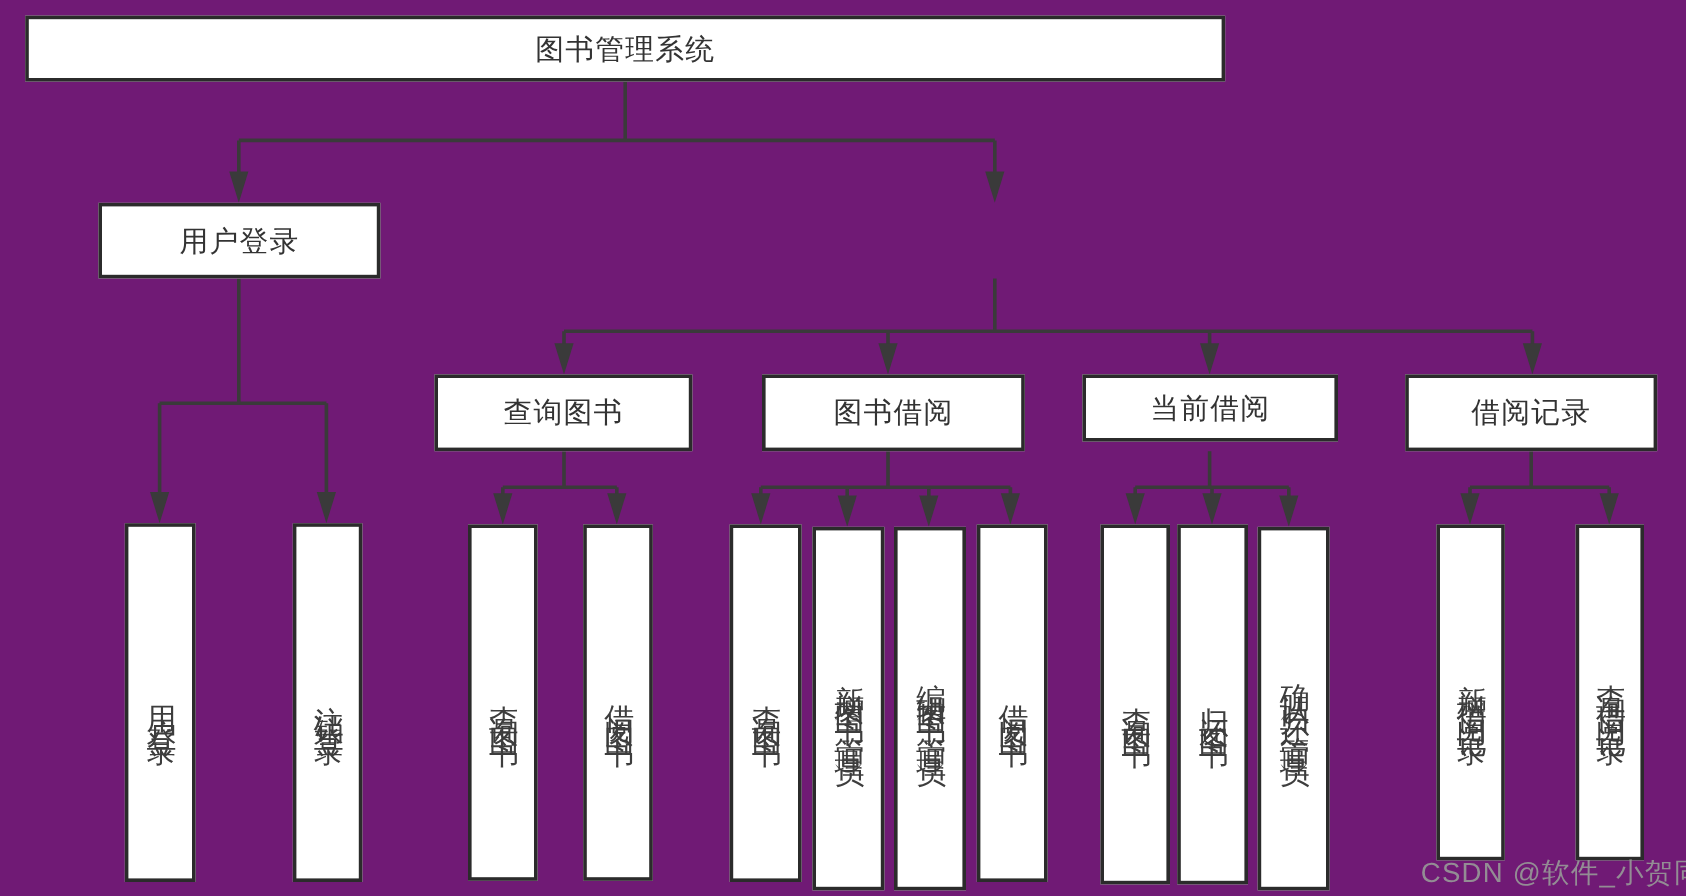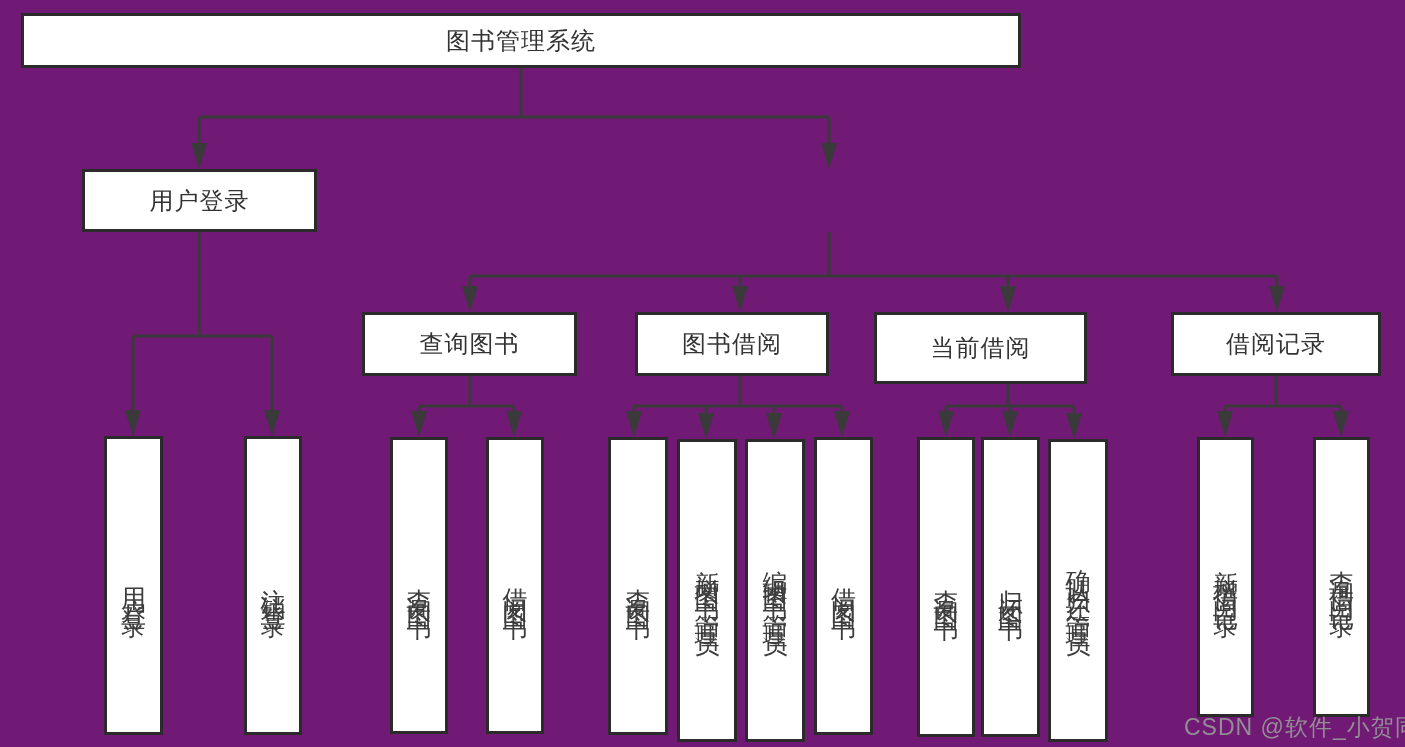--- a/index.html
+++ b/index.html
@@ -99,22 +99,22 @@
       <path d="M1217,411 L1233,411 L1225,437 Z"></path>
       <path d="M1333,411 L1349,411 L1341,437 Z"></path>
     </g>
   </svg>
 
   <div class="box hbox" style="left:21px; top:13px; width:1000px; height:55px;">图书管理系统</div>
 
   <div class="box hbox" style="left:82px; top:169px; width:235px; height:63px;">用户登录</div>
 
   <div class="box hbox" style="left:362px; top:312px; width:215px; height:64px;">查询图书</div>
-  <div class="box hbox" style="left:635px; top:312px; width:194px; height:64px;">图书借阅</div>
-  <div class="box hbox" style="left:874px; top:312px; width:213px; height:72px;">当前借阅</div>
+  <div class="box hbox" style="left:635px; top:312px; width:219px; height:64px;">图书借阅</div>
+  <div class="box hbox" style="left:902px; top:312px; width:213px; height:56px;">当前借阅</div>
   <div class="box hbox" style="left:1171px; top:312px; width:210px; height:64px;">借阅记录</div>
 
   <div class="box vbox" style="left:104px; top:436px; width:59px; height:299px;">
     <span class="vtext">用户登录</span>
   </div>
   <div class="box vbox" style="left:244px; top:436px; width:58px; height:299px;">
     <span class="vtext">注销登录</span>
   </div>
 
   <div class="box vbox" style="left:390px; top:437px; width:58px; height:297px;">

